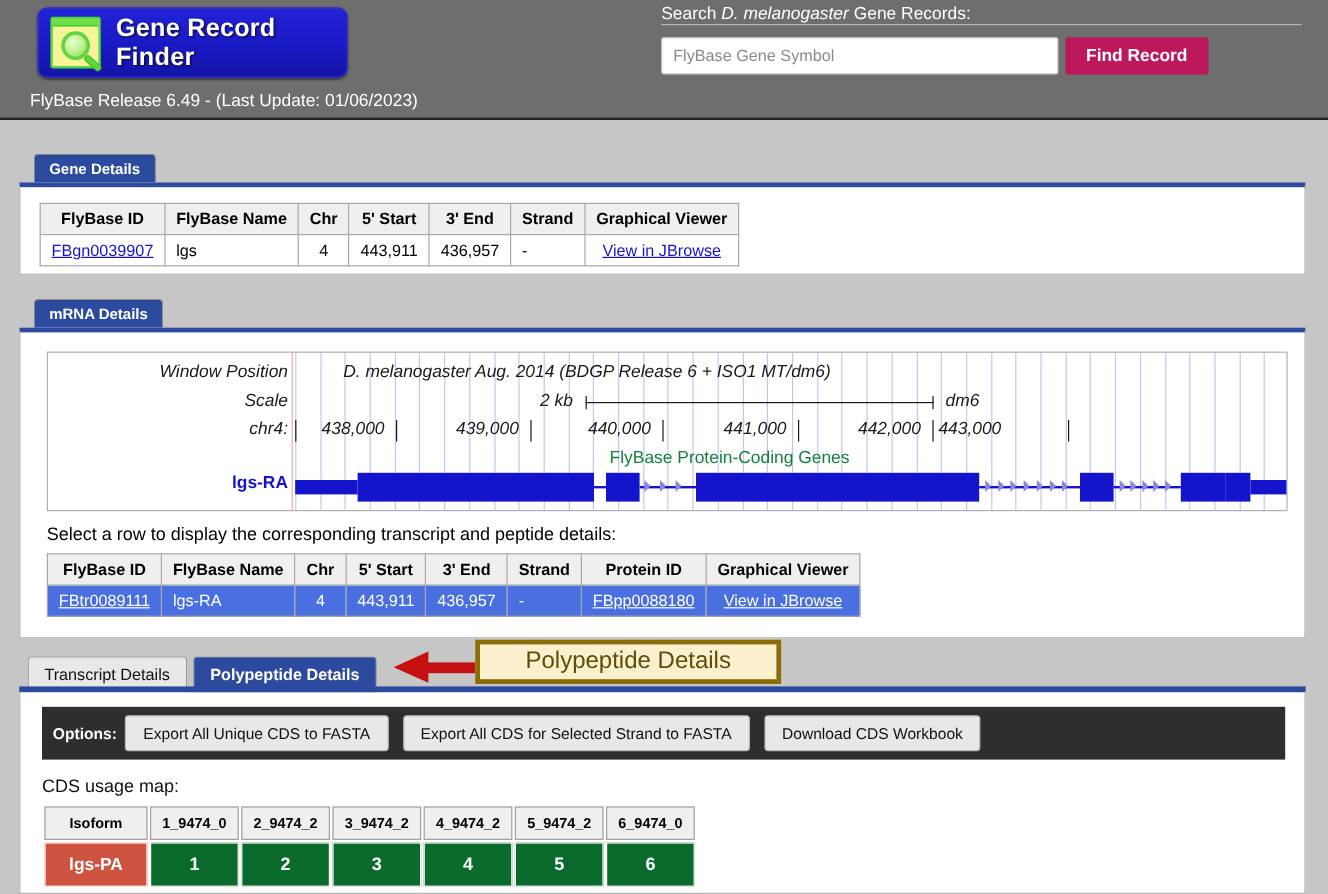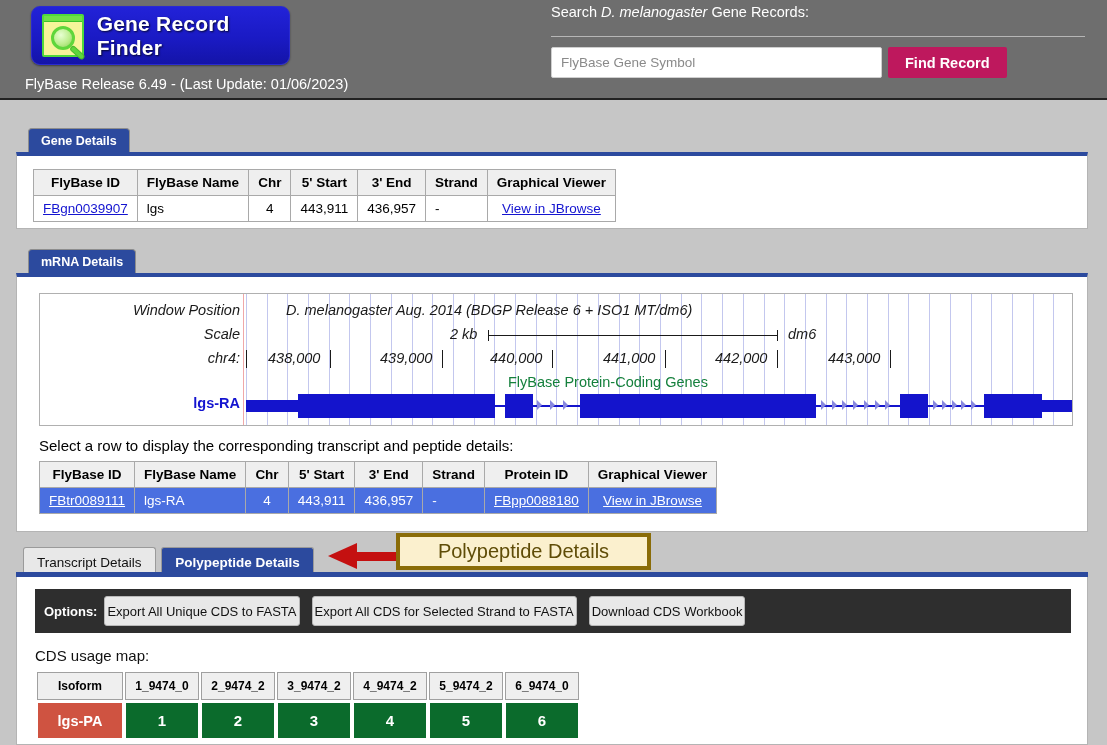--- a/index.html
+++ b/index.html
@@ -62,21 +62,21 @@
     text-shadow:1px 1px 2px rgba(0,0,0,.75);
   }
   #release-line {
     position:absolute; left:25px; top:76px;
     color:#fff; font-size:14.5px;
   }
 
   #search-wrap { position:absolute; left:551px; top:4px; width:534px; }
   #search-label {
     font-size:14.5px; color:#fff;
-    padding-bottom:16px;
+    padding-bottom:0;
     border-bottom:1px solid #b6b6b6;
     width:534px;
   }
   #search-label i { font-style:italic; }
   #search-row { margin-top:10px; display:flex; align-items:flex-start; }
   #search-input {
     width:331px; height:31px;
     border:1px solid #cfcfcf;
     background:#fff;
     border-radius:2px;
@@ -246,21 +246,21 @@
     color:#fff; font-size:13px; font-weight:bold; margin-left:9px; margin-right:7px;
   }
   .opt-btn {
     background:#e8e8e8;
     border:1px solid #b8b8b8;
     border-radius:3px;
     font-family:"Liberation Sans", sans-serif;
     font-size:13px;
     color:#111;
     height:30px;
-    padding:0 2px;
+    padding:0 14px;
     margin-right:12px;
     cursor:pointer;
     white-space:nowrap;
   }
   #cds-title {
     position:absolute; left:18px; top:70px;
     font-size:15px; color:#111;
   }
   #cds-table { position:absolute; left:18px; top:93px; }
   #cds-table th {
@@ -414,21 +414,21 @@
     <div class="vlabel" style="left:228px; top:56px;">438,000</div>
     <div class="tick" style="left:290px; top:56px; height:18px;"></div>
     <div class="vlabel" style="left:340px; top:56px;">439,000</div>
     <div class="tick" style="left:402px; top:56px; height:18px;"></div>
     <div class="vlabel" style="left:450px; top:56px;">440,000</div>
     <div class="tick" style="left:512px; top:56px; height:18px;"></div>
     <div class="vlabel" style="left:563px; top:56px;">441,000</div>
     <div class="tick" style="left:625px; top:56px; height:18px;"></div>
     <div class="vlabel" style="left:675px; top:56px;">442,000</div>
     <div class="tick" style="left:737px; top:56px; height:18px;"></div>
-    <div class="vlabel" style="left:788px; top:56px;text-align:center;">443,000</div>
+    <div class="vlabel" style="left:742px; top:56px;text-align:center;">443,000</div>
     <div class="tick" style="left:850px; top:56px; height:18px;"></div>
     <div class="tick" style="left:206px; top:56px; height:18px;"></div>
 
     <div id="track-title" style="left:468px; top:80px;">FlyBase Protein-Coding Genes</div>
     <div id="gene-label" style="left:120px; top:101px; width:80px; text-align:right;">lgs-RA</div>
 
     <div id="gene-model">
       <div class="exon" style="left:206px; top:106px; width:52px;  height:12px;"></div>
       <div class="exon" style="left:258px; top:100px; width:197px; height:24px;"></div>
       <div class="intron" style="left:455px; top:111px; width:10px;"></div>

